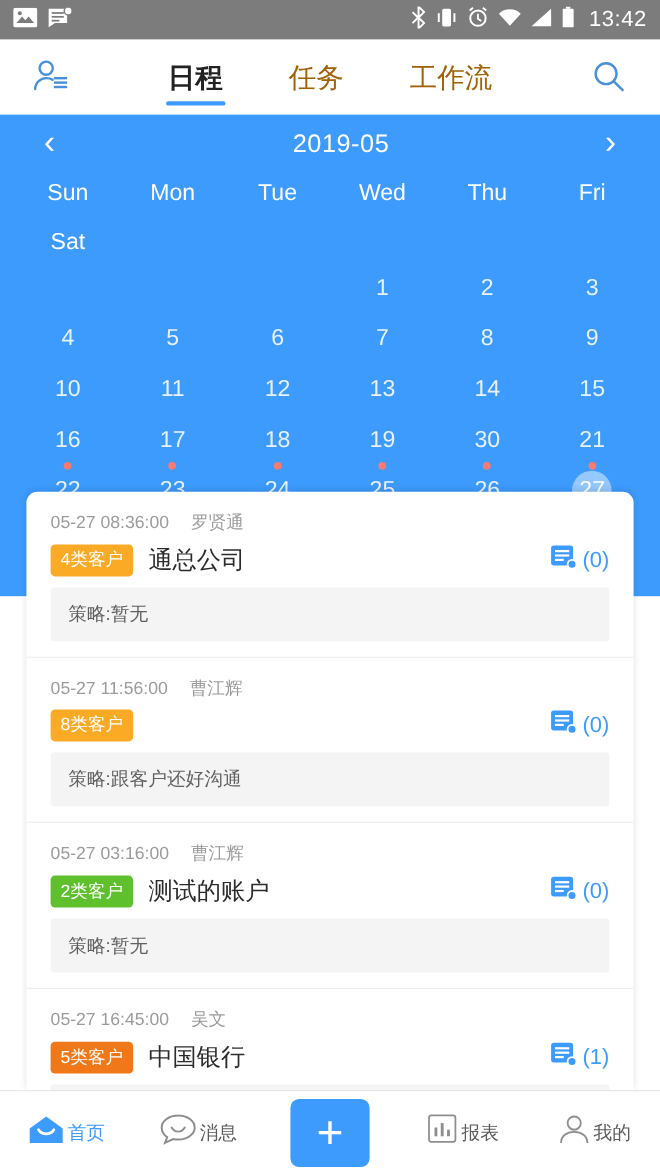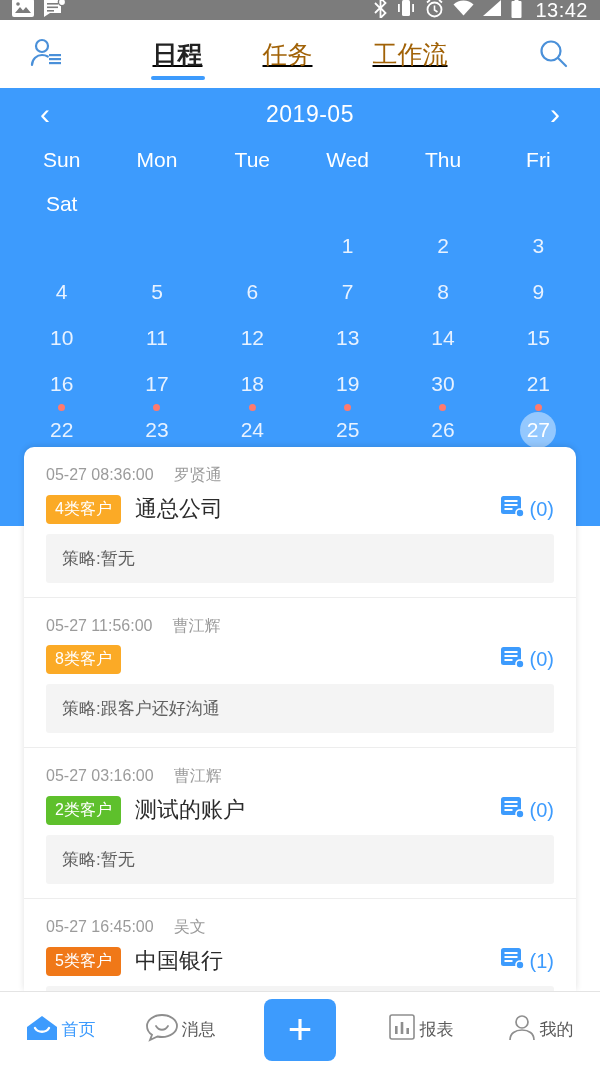--- a/index.html
+++ b/index.html
@@ -4,31 +4,31 @@
 <style>
   * { margin:0; padding:0; box-sizing:border-box; }
   html,body { width:600px; height:1067px; }
   body {
     font-family:"Liberation Sans","DejaVu Sans",sans-serif;
     background:#ffffff;
     overflow:hidden;
   }
   
   .statusbar {
-    height:20px; background:#7c7c7c; display:flex; align-items:center;
+    height:36px; background:#7c7c7c; display:flex; align-items:center;
     padding:0 12px; color:#fff;
   }
   .sb-left { display:flex; align-items:center; gap:10px; }
   .sb-right { margin-left:auto; display:flex; align-items:center; gap:9px; }
   .sb-time { font-size:20px; letter-spacing:.5px; margin-left:4px; }
   .sb-ico { display:block; }
   
   .header {
     height:68px; background:#fff; display:flex; align-items:center;
-    padding:0 24px; position:relative;text-decoration:underline;
+    padding:0 24px; position:relative;
   }
   .tabs { flex:1; display:flex; justify-content:center; align-items:center; gap:52px; height:100%; }
   .tab {
     font-size:25px; color:#a16207; height:100%; display:flex;
     align-items:center; position:relative; padding:0 4px;
   }
   .tab.active { color:#222; font-weight:bold; }
   .tab.active::after {
     content:""; position:absolute; left:2px; right:2px; bottom:8px;
     height:4px; background:#3d9bfd; border-radius:2px;

